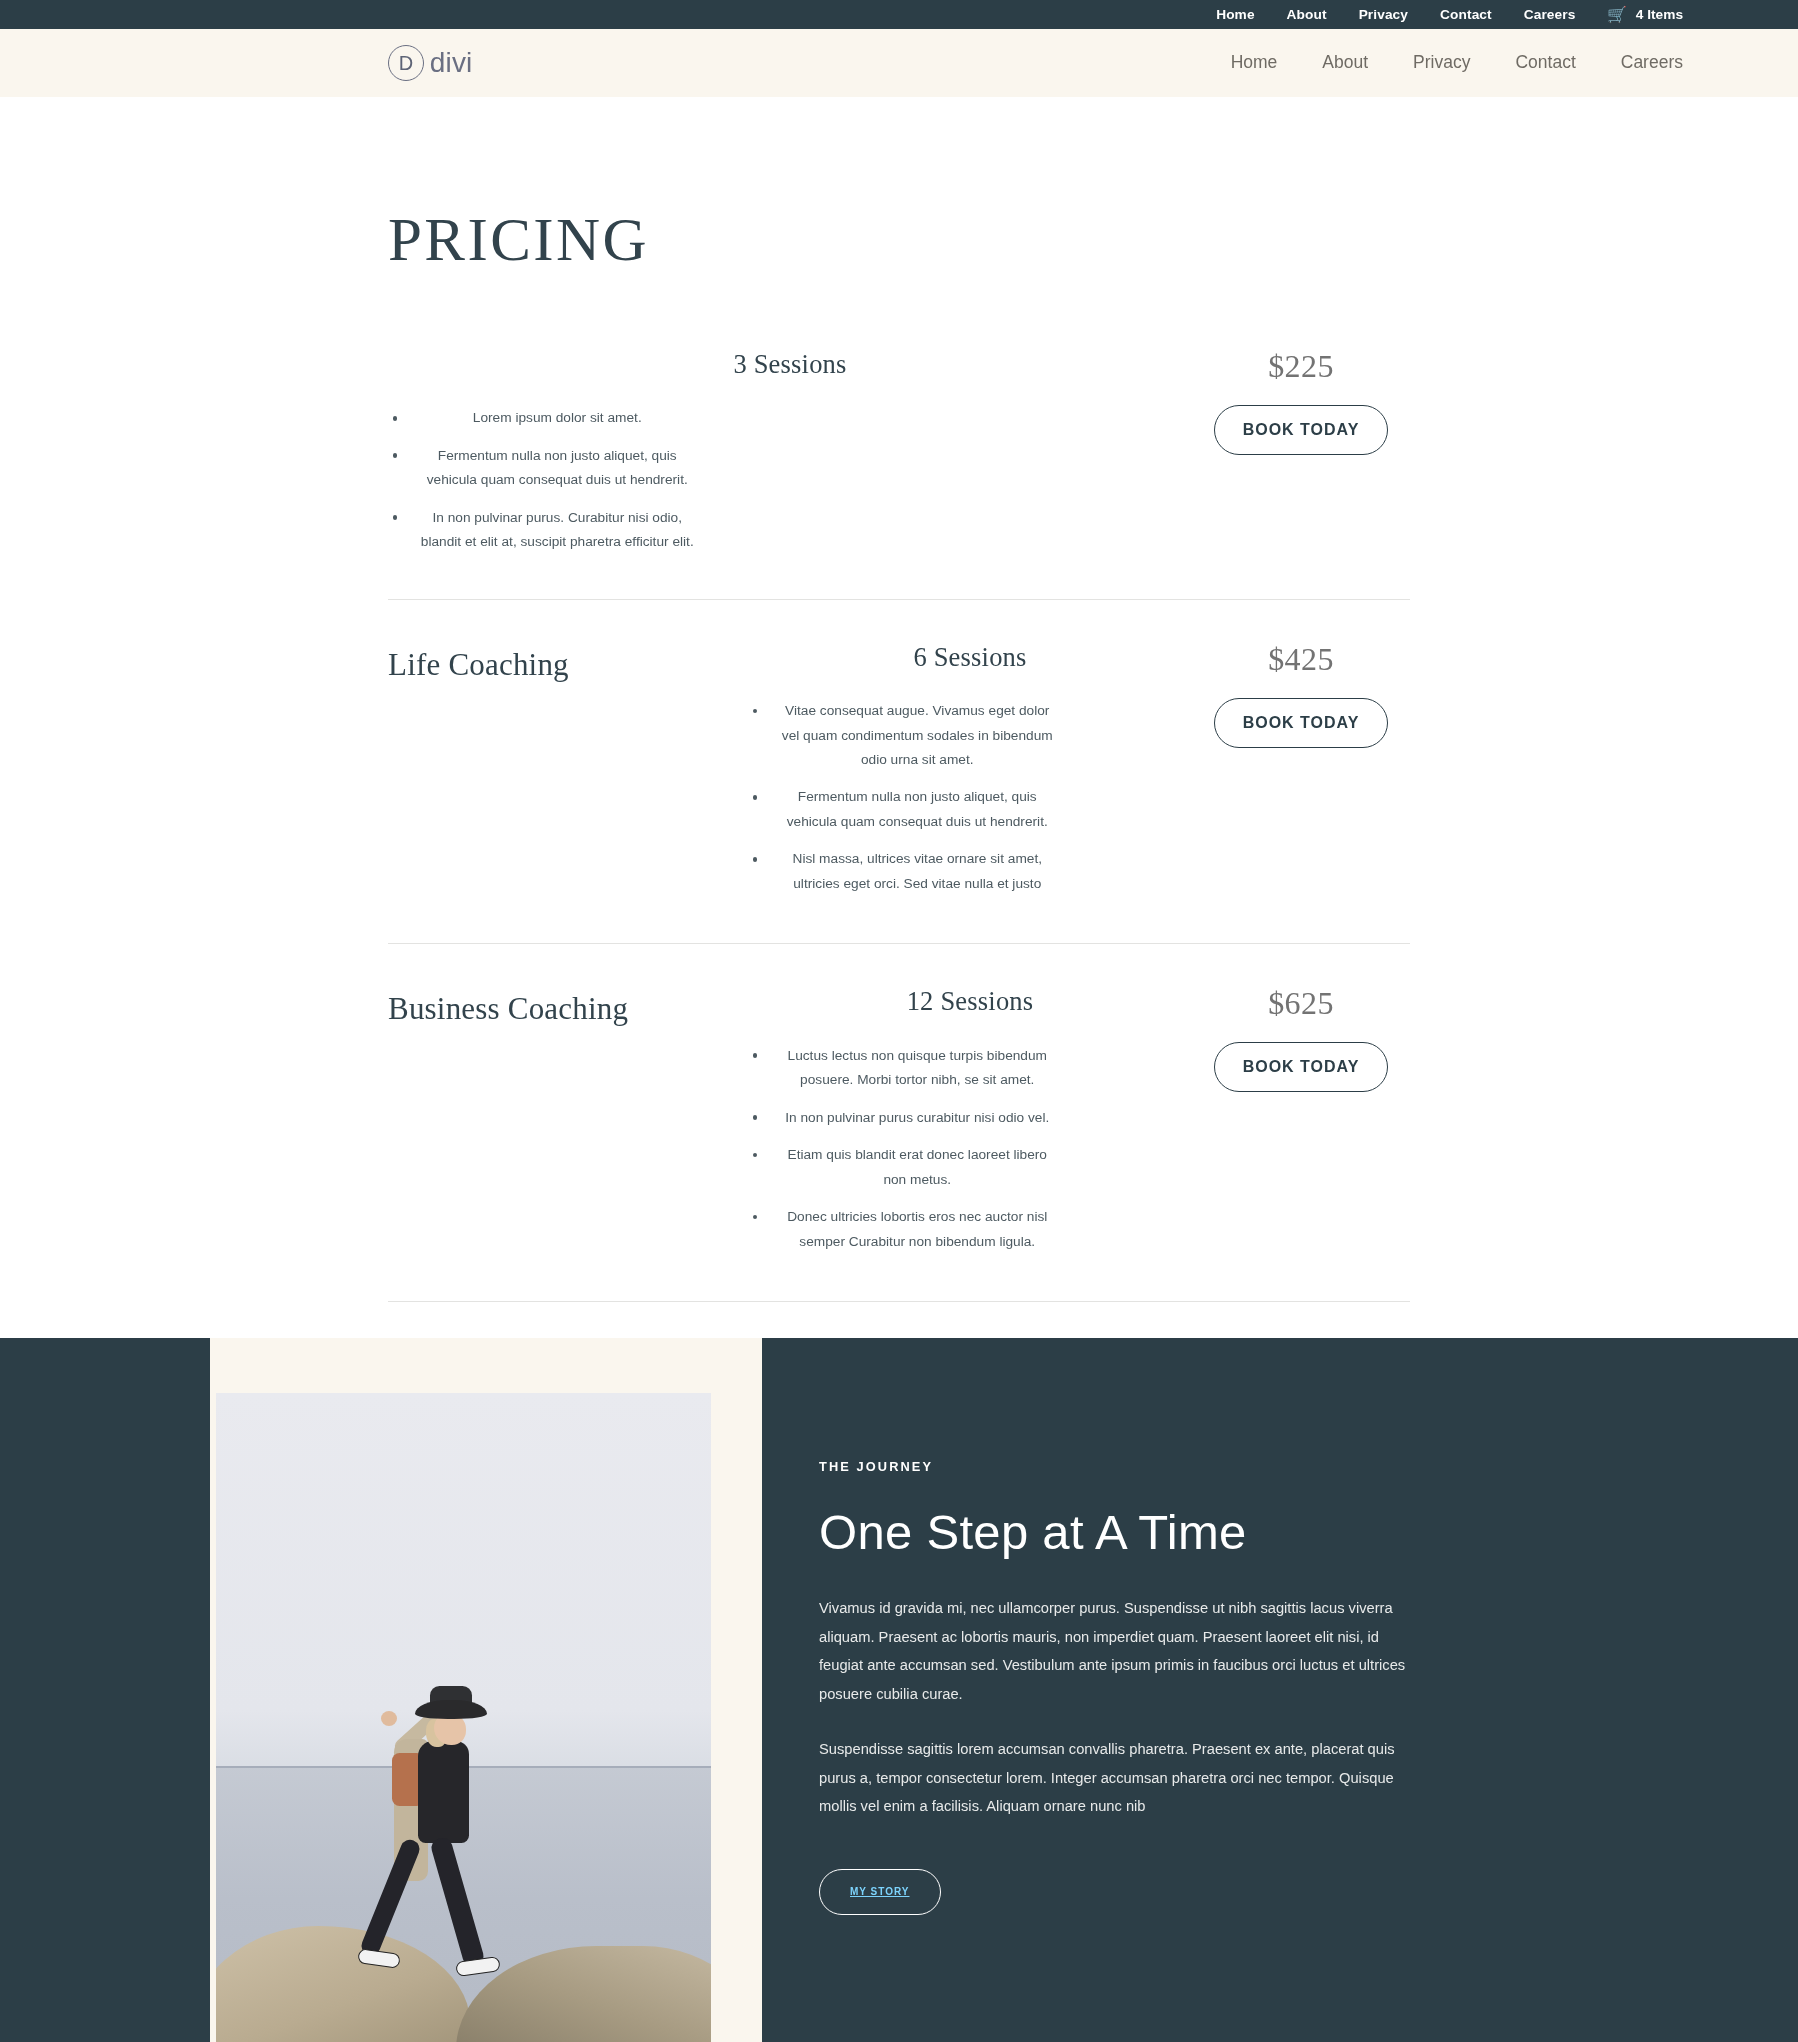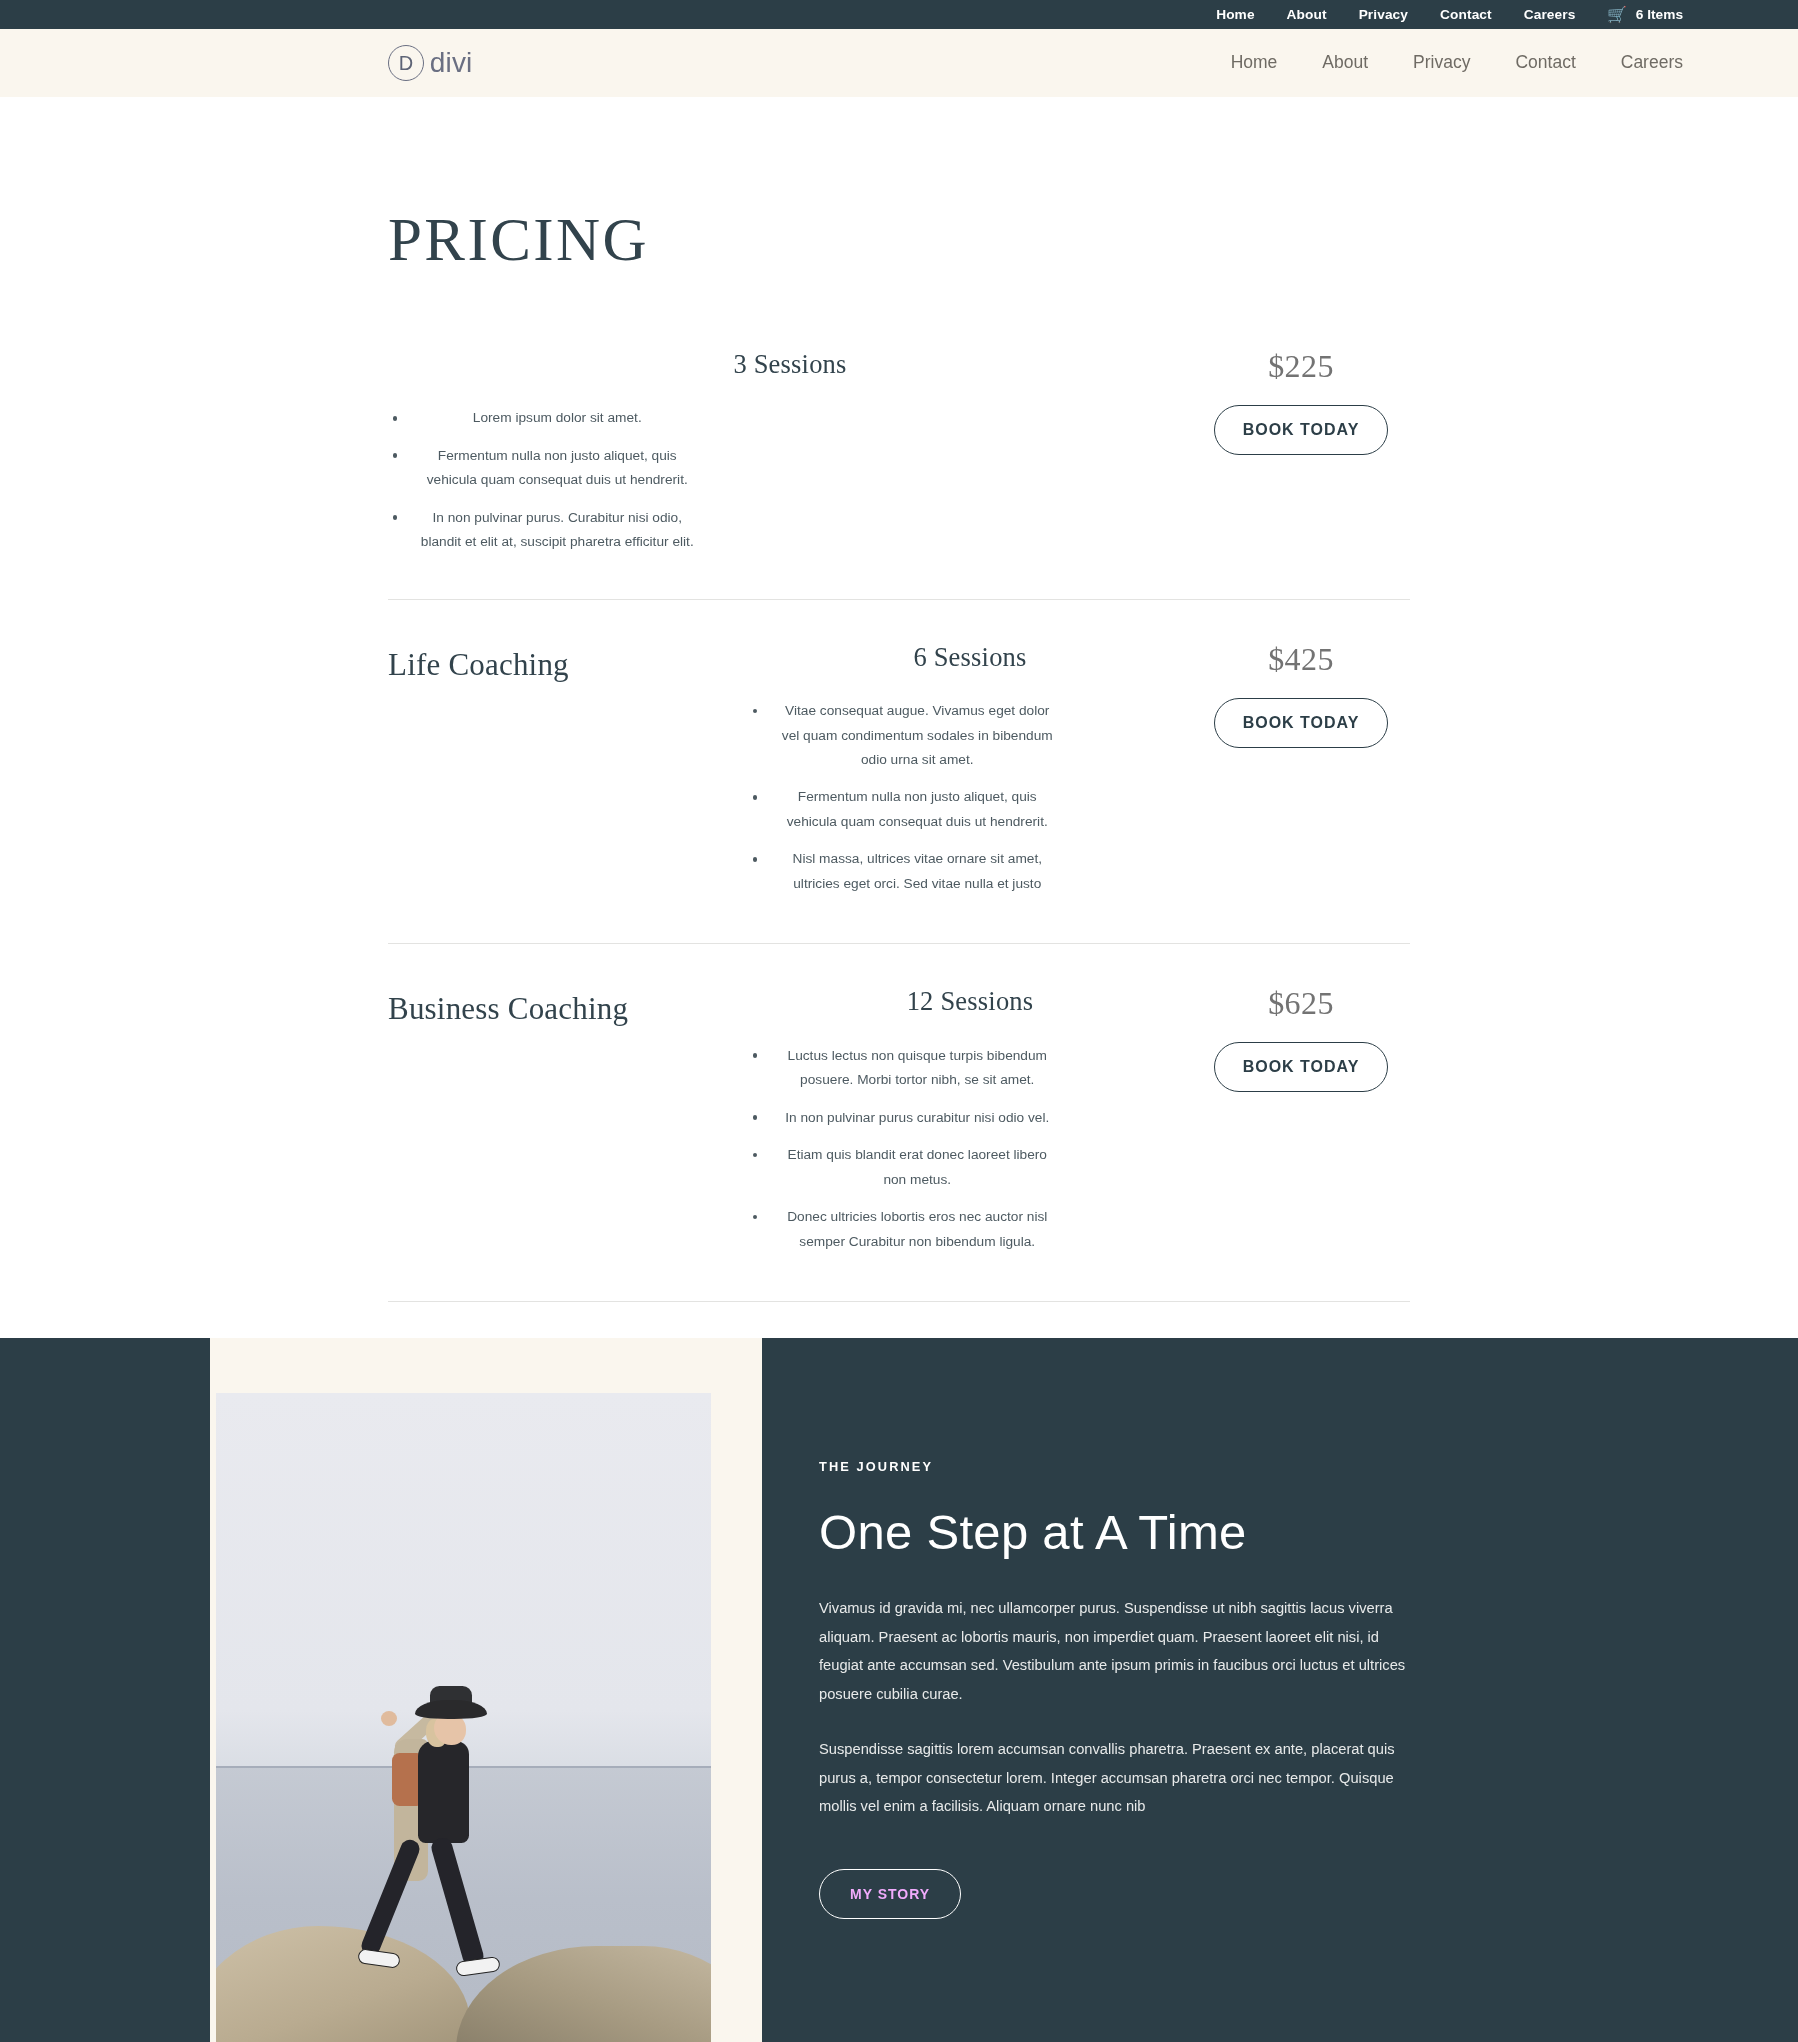--- a/index.html
+++ b/index.html
@@ -307,42 +307,43 @@
     line-height: 1.95;
     margin-bottom: 26.5px;
     max-width: 596px;
   }
   .btn-outline-light {
     display: inline-block;
     margin-top: 21px;
     border: 1.4px solid #ffffff;
     border-radius: 38px;
     padding: 17px 30px;
-    font-size: 14px;
+    font-size: 10px;
     font-weight: bold;
     letter-spacing: 1px;
-    color: #f0abfc;
+    color: #7dd3fc;
     background: transparent;
     cursor: pointer;
     line-height: 1;
     font-family: "Liberation Sans", sans-serif;
+    text-decoration: underline;
   }
 </style>
 </head>
 <body>
 
 <div class="topbar">
   <a class="topbar-link" href="#">Home</a>
   <a class="topbar-link" href="#">About</a>
   <a class="topbar-link" href="#">Privacy</a>
   <a class="topbar-link" href="#">Contact</a>
   <a class="topbar-link" href="#">Careers</a>
   <div class="topbar-cart">
     <span class="cart-icon">🛒</span>
-    <span>6 Items</span>
+    <span>4 Items</span>
   </div>
 </div>
 
 <div class="header">
   <div class="logo">
     <span class="logo-mark">D</span>
     <span class="logo-word">divi</span>
   </div>
   <nav class="mainnav">
     <a href="#">Home</a>

